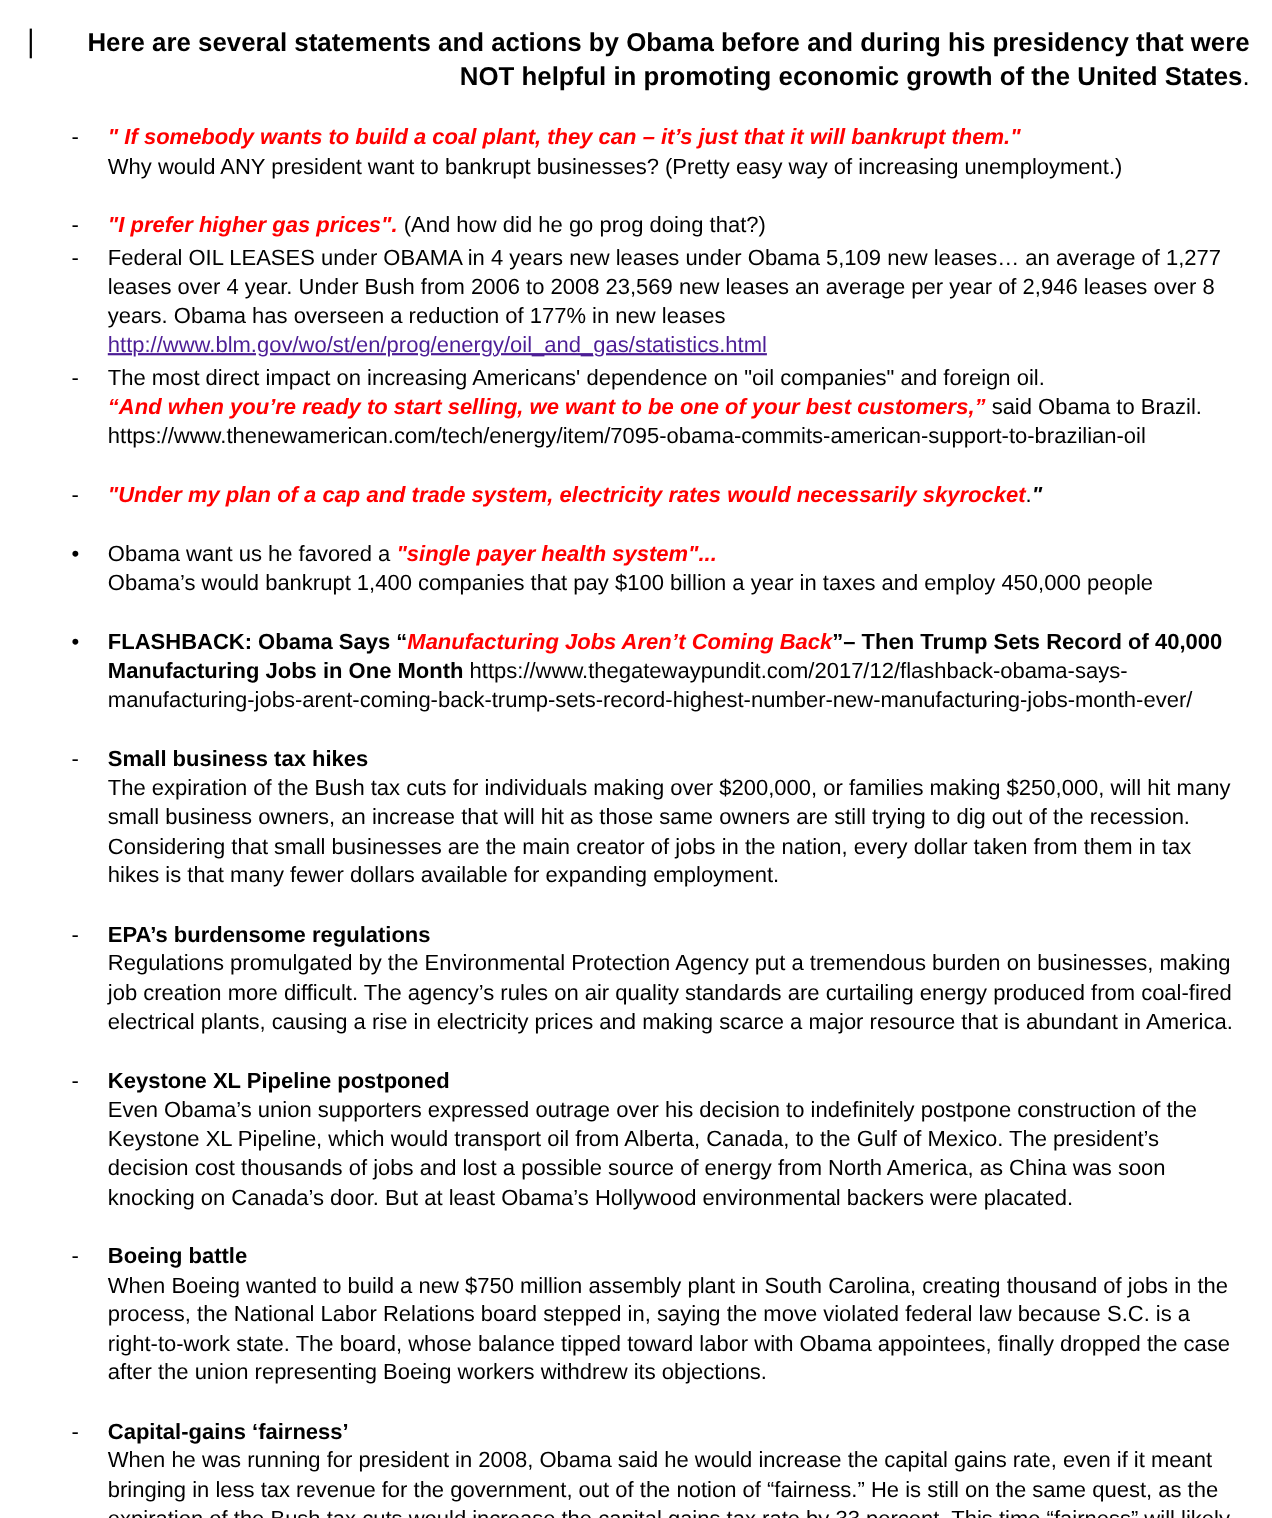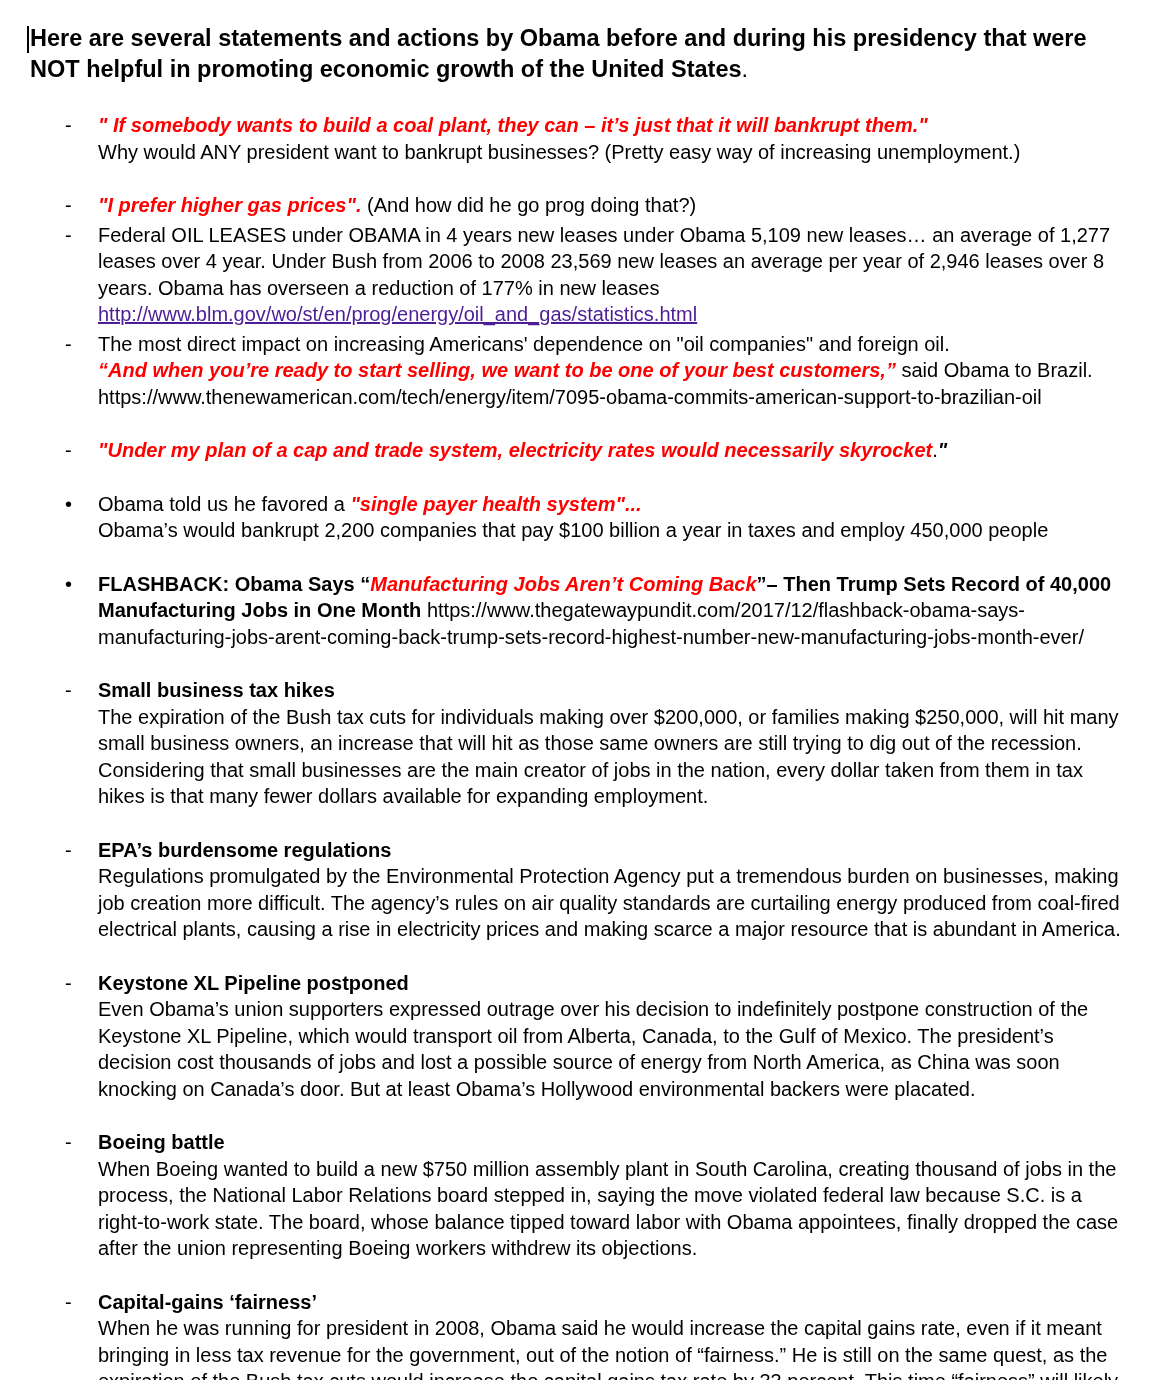--- a/index.html
+++ b/index.html
@@ -18,20 +18,21 @@
     top: 26px;
     width: 2px;
     height: 27px;
     background: #000000;
   }
   .doc-header {
     margin: 23px 20px 0 30px;
     font-size: 23.5px;
     font-weight: bold;
     line-height: 31px;
+    text-align: right;
   }
   .doc-header .tail { font-weight: normal; }
   .list { margin-top: 0; }
   .item {
     display: flex;
     margin: 27px 31px 0 65px;
     font-size: 20px;
     line-height: 26.5px;
   }
   .item.tight { margin-top: 3px; }
@@ -80,21 +81,21 @@
       <div class="item tight">
         <span class="marker">-</span>
         <div class="content"><span class="seg-plain">The most direct impact on increasing Americans' dependence on "oil companies" and foreign oil.</span><br><span class="seg-red">“And when you’re ready to start selling, we want to be one of your best customers,”</span><span class="seg-plain"> said Obama to Brazil.</span><br><span class="seg-plain">https://www.thenewamerican.com/tech/energy/item/7095-obama-commits-american-support-to-brazilian-oil</span></div>
       </div>
       <div class="item">
         <span class="marker">-</span>
         <div class="content"><span class="seg-red">"Under my plan of a cap and trade system, electricity rates would necessarily skyrocket</span><span class="seg-plain">.</span><span class="seg-bolditalic">"</span></div>
       </div>
       <div class="item">
         <span class="marker">•</span>
-        <div class="content"><span class="seg-plain">Obama told us he favored a </span><span class="seg-red">"single payer health system"...</span><br><span class="seg-plain">Obama’s would bankrupt 2,200 companies that pay $100 billion a year in taxes and employ 450,000 people</span></div>
+        <div class="content"><span class="seg-plain">Obama want us he favored a </span><span class="seg-red">"single payer health system"...</span><br><span class="seg-plain">Obama’s would bankrupt 1,400 companies that pay $100 billion a year in taxes and employ 450,000 people</span></div>
       </div>
       <div class="item">
         <span class="marker">•</span>
         <div class="content"><span class="seg-bold">FLASHBACK: Obama Says “</span><span class="seg-red">Manufacturing Jobs Aren’t Coming Back</span><span class="seg-bold">”– Then Trump Sets Record of 40,000 Manufacturing Jobs in One Month </span><span class="seg-plain">https://www.thegatewaypundit.com/2017/12/flashback-obama-says-manufacturing-jobs-arent-coming-back-trump-sets-record-highest-number-new-manufacturing-jobs-month-ever/</span></div>
       </div>
       <div class="item">
         <span class="marker">-</span>
         <div class="content"><span class="seg-bold">Small business tax hikes</span><br><span class="seg-plain">The expiration of the Bush tax cuts for individuals making over $200,000, or families making $250,000, will hit many small business owners, an increase that will hit as those same owners are still trying to dig out of the recession. Considering that small businesses are the main creator of jobs in the nation, every dollar taken from them in tax hikes is that many fewer dollars available for expanding employment.</span></div>
       </div>
       <div class="item">

